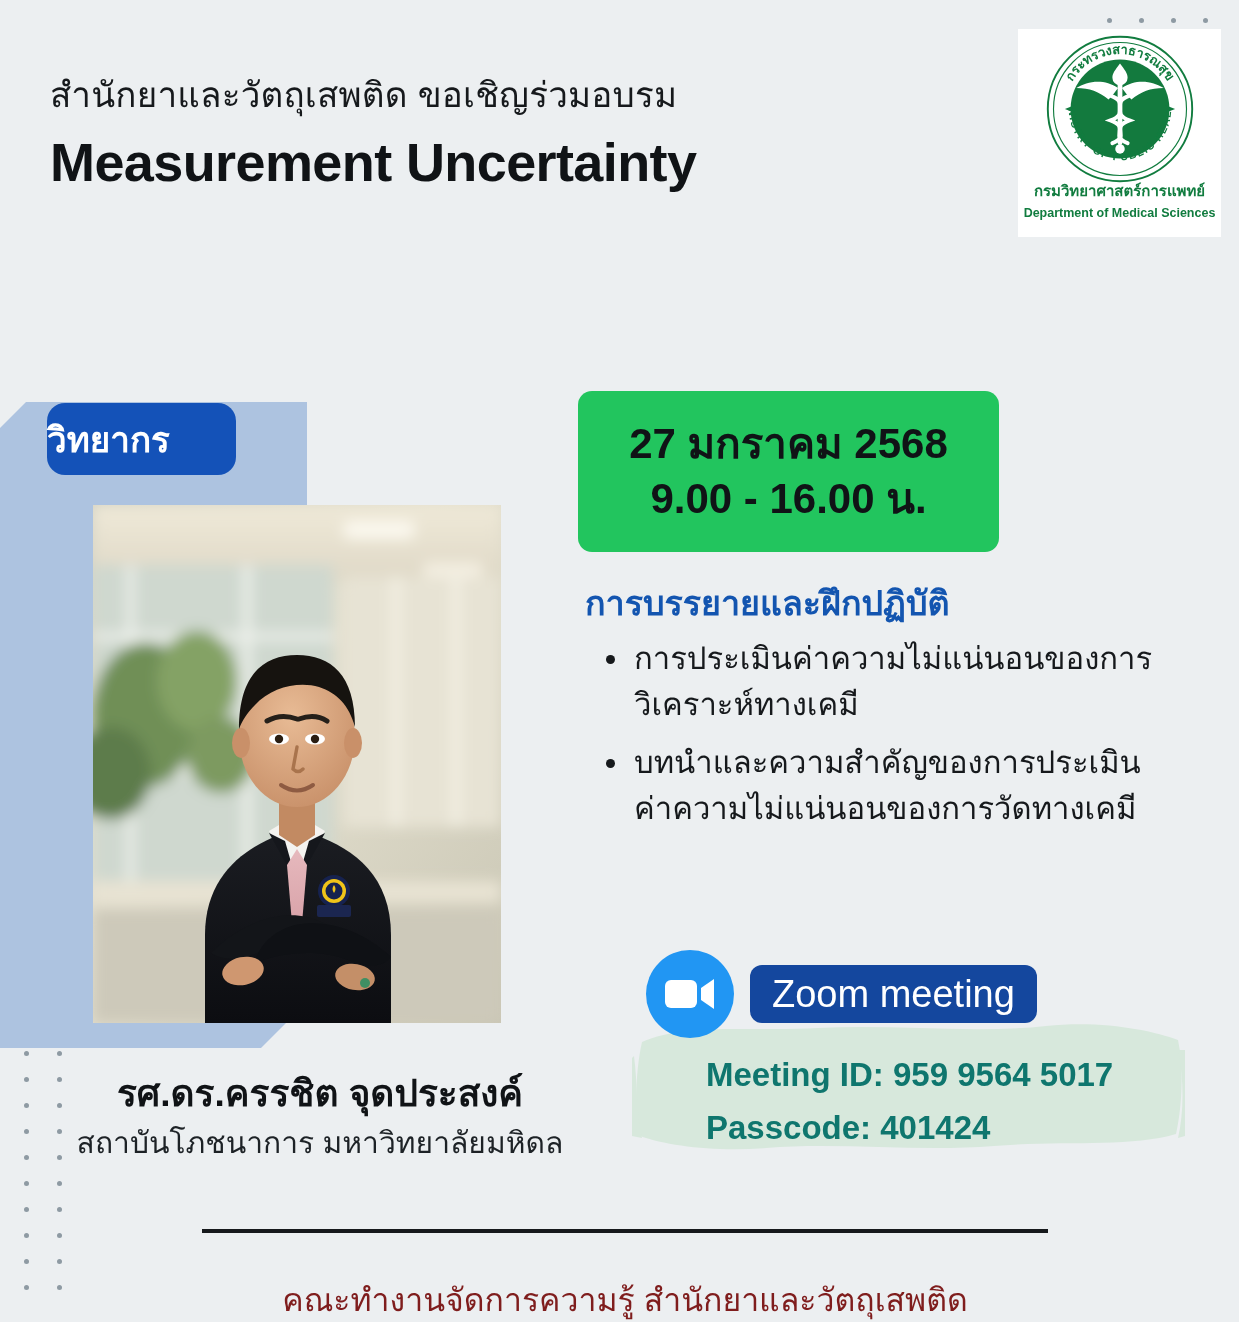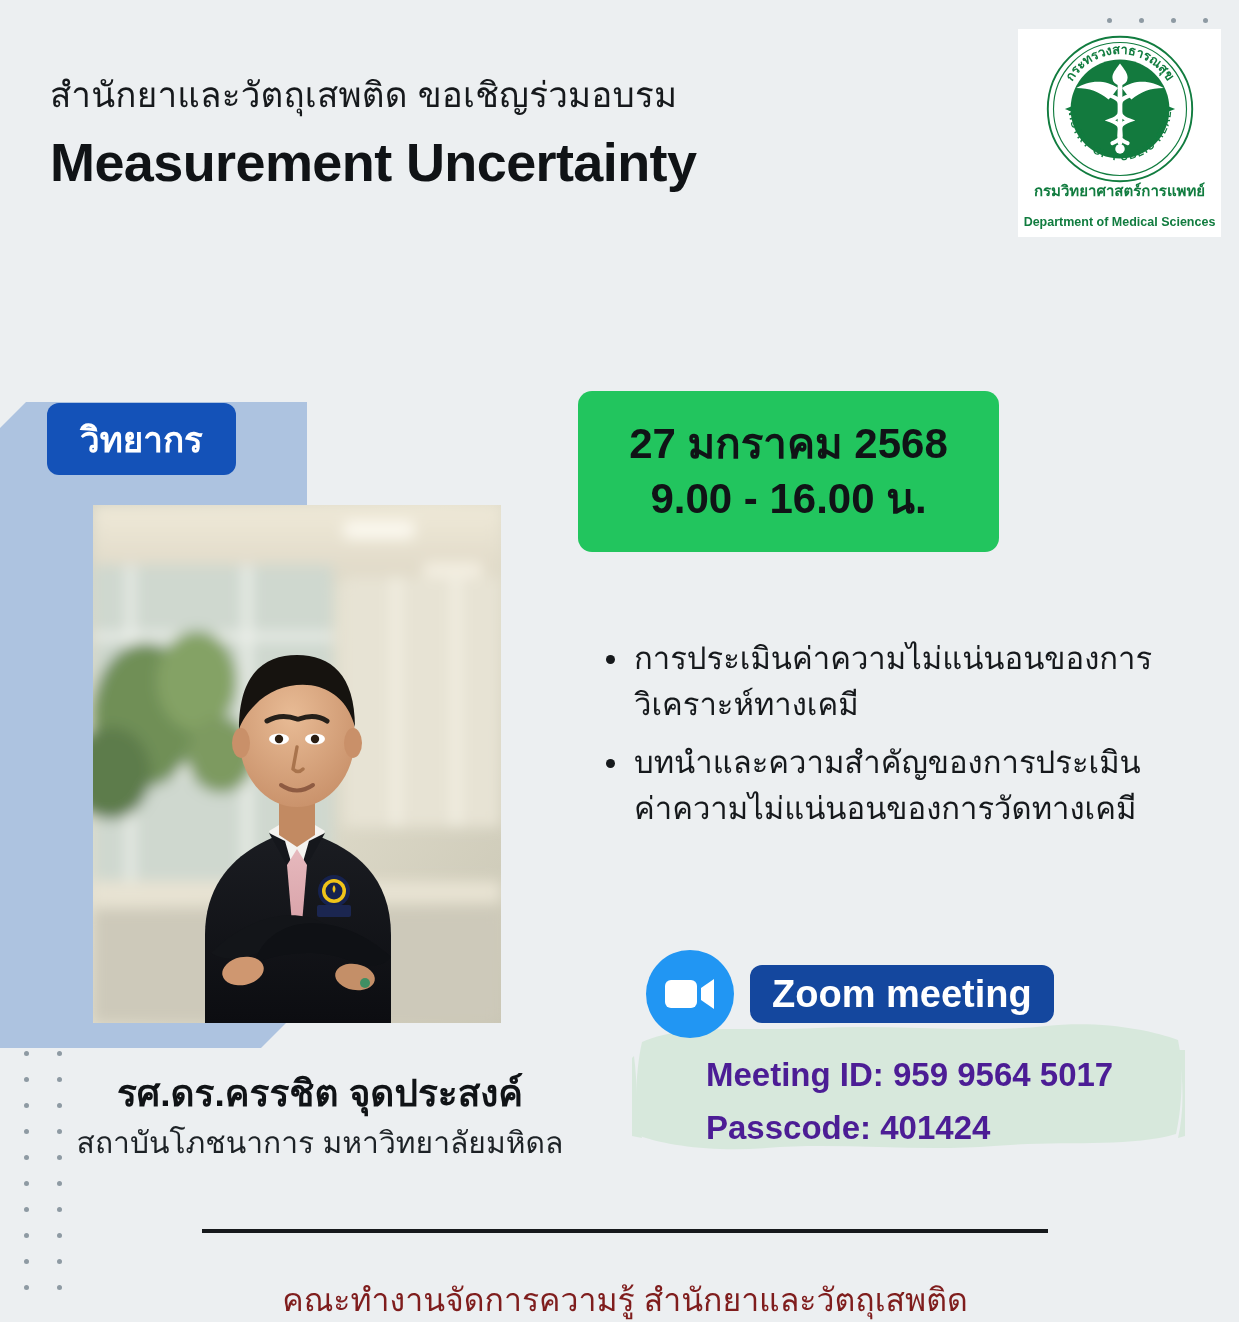--- a/index.html
+++ b/index.html
@@ -100,21 +100,21 @@
     font-weight: 700;
     color: #117c3f;
     line-height: 1.1;
     margin-top: -2px;
   }
   .logo-en {
     font-size: 12.5px;
     font-weight: 700;
     color: #117c3f;
     line-height: 1.1;
-    margin-top: 16px;
+    margin-top: 7px;
   }
 
   
   .blue-panel {
     position: absolute;
     left: 0;
     top: 402px;
     width: 307px;
     height: 646px;
     background: #adc3e0;
@@ -123,24 +123,23 @@
   }
 
   
   .speaker-badge {
     position: absolute;
     left: 47px;
     top: 403px;
     width: 189px;
     height: 72px;
     background: #1452b8;
-    border-radius: 12px;
+    border-radius: 18px;
     display: flex;
     align-items: center;
-    justify-content: center;
     z-index: 6;
   }
   .speaker-badge span {
     color: #ffffff;
     font-size: 35px;
     font-weight: 700;
     line-height: 1;
   }
 
   
@@ -280,30 +279,30 @@
     padding: 0 22px;
     background: #14479e;
     border-radius: 12px;
     display: flex;
     align-items: center;
     z-index: 3;
   }
   .zoom-pill span {
     color: #ffffff;
     font-size: 38px;
-    font-weight: 700;
+    font-weight: 400;
     line-height: 1;
   }
 
   .meeting-id, .passcode {
     position: absolute;
     left: 706px;
     font-size: 33px;
     font-weight: 700;
-    color: #4c1d95;
+    color: #0f766e;
     line-height: 1.2;
     z-index: 3;
     white-space: nowrap;
   }
   .meeting-id { top: 1055px; }
   .passcode   { top: 1108px; }
 
   
   .footer-rule {
     position: absolute;
@@ -519,20 +518,21 @@
   </div>
 
   <div class="speaker-name">รศ.ดร.ครรชิต จุดประสงค์</div>
   <div class="speaker-affil">สถาบันโภชนาการ มหาวิทยาลัยมหิดล</div>
 
   <div class="date-box">
     <div class="date-line1">27 มกราคม 2568</div>
     <div class="date-line2">9.00 - 16.00 น.</div>
   </div>
 
+  <div class="program-heading">การบรรยายและฝึกปฏิบัติ</div>
   <ul class="bullets">
     <li>การประเมินค่าความไม่แน่นอนของการวิเคราะห์ทางเคมี</li>
     <li>บทนำและความสำคัญของการประเมินค่าความไม่แน่นอนของการวัดทางเคมี</li>
   </ul>
 
   <div class="brush">
     <svg viewBox="0 0 553 144" preserveAspectRatio="none">
       <path d="M10 26 C54 6 120 16 186 12 C264 8 340 18 414 10 C468 4 520 14 546 24
                C552 52 550 92 544 118 C496 132 432 124 362 130 C286 136 206 126 134 132
                C84 136 36 130 8 120 C2 92 4 52 10 26 Z" fill="#d7e8dc"></path>

